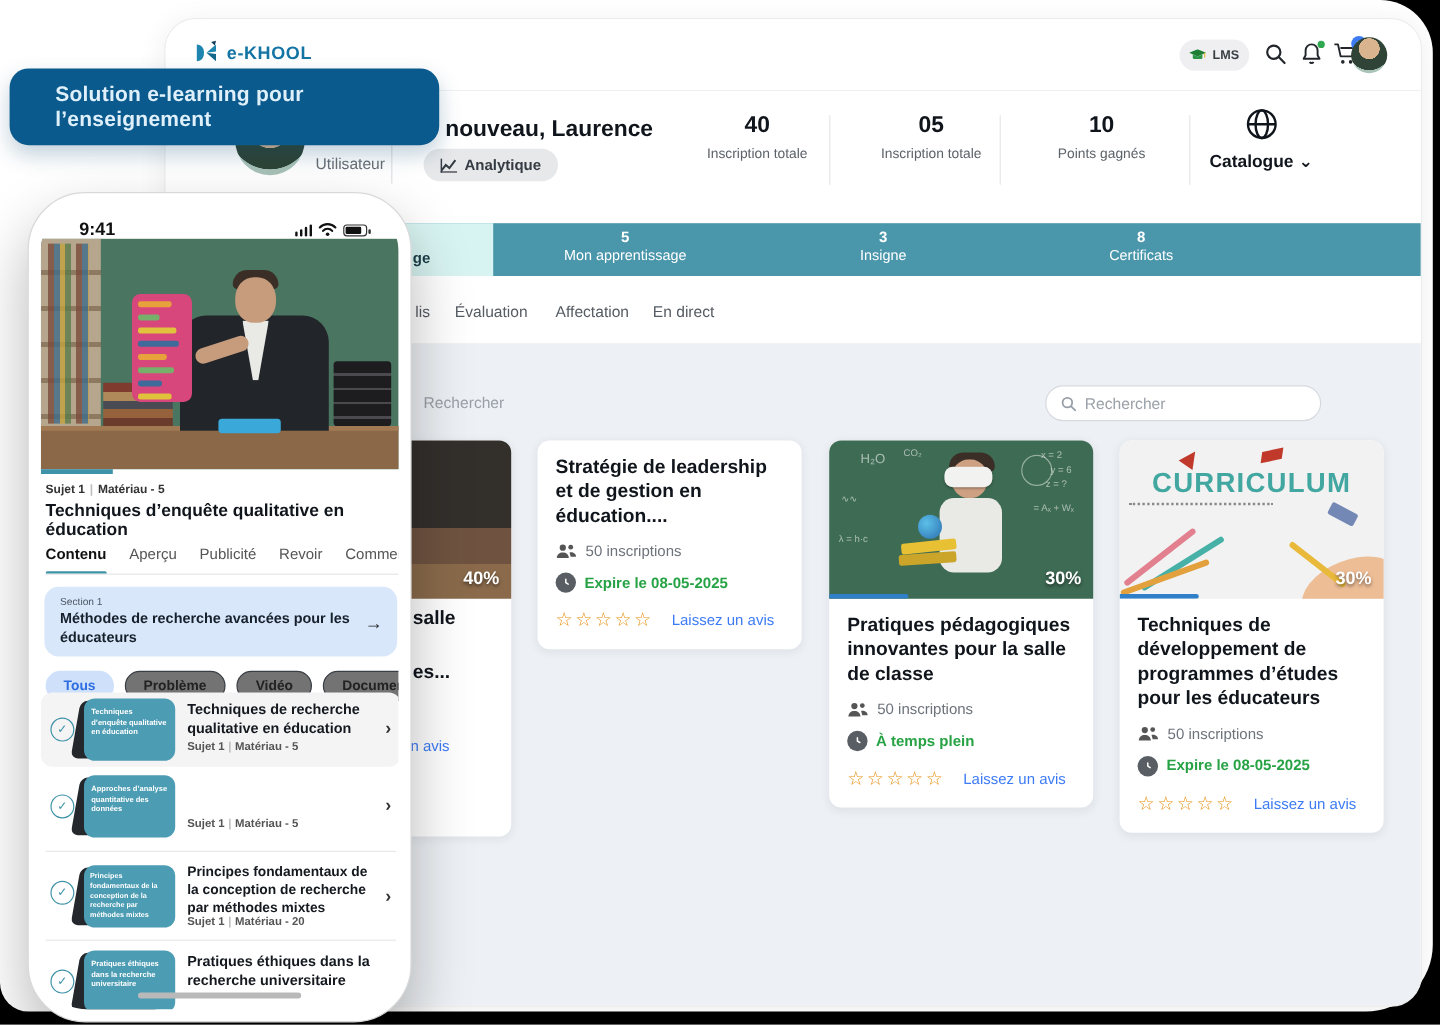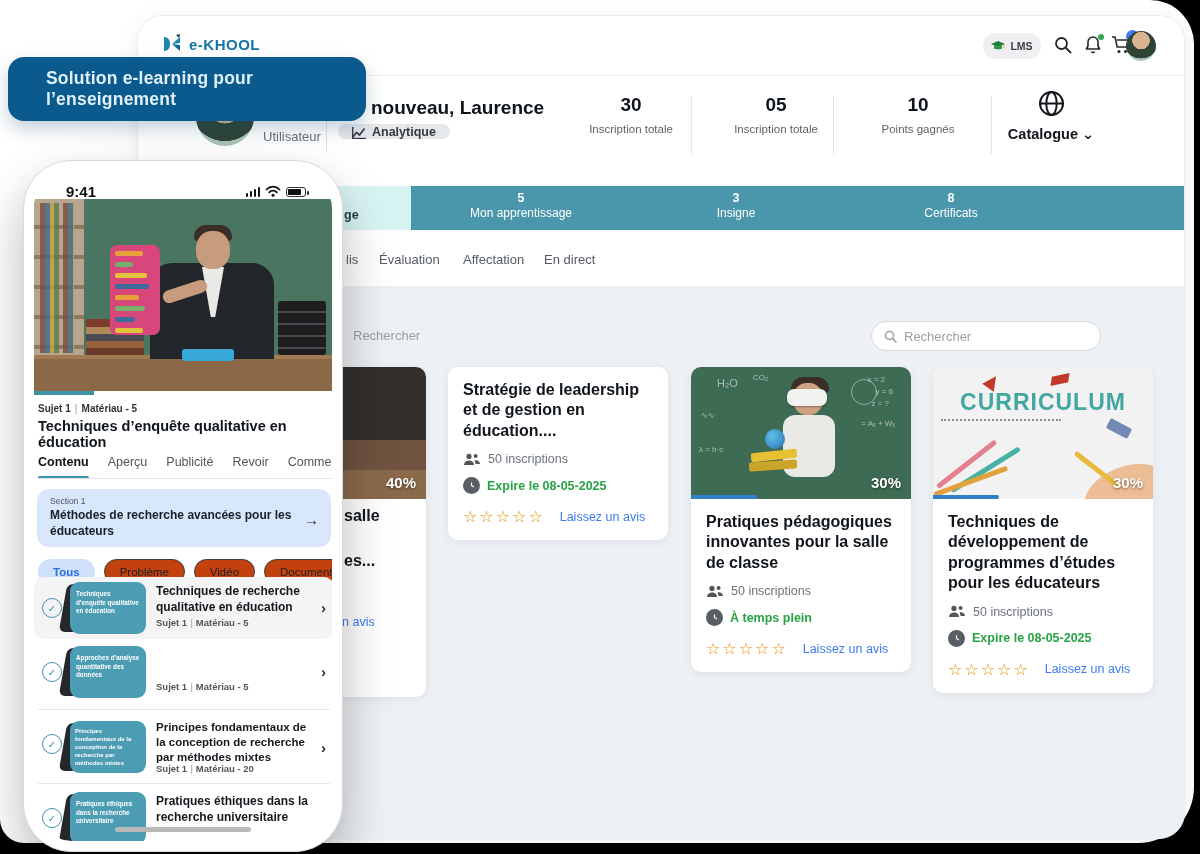--- a/index.html
+++ b/index.html
@@ -23,22 +23,22 @@
            color:#fff; font-size:8px; font-weight:700; display:flex; align-items:center; justify-content:center; }
   .bell-dot { position:absolute; top:-1px; right:1px; width:6px; height:6px; border-radius:50%; background:#2fa84f; }
   .avatar { border-radius:50%; background:radial-gradient(circle at 50% 32%, #d9b48f 0 34%, #2f4436 35% 70%, #a9c3b9 71%); }
   .av-s { position:absolute; left:988px; top:15px; width:30px; height:30px; cursor:pointer; }
 
   .profile { position:absolute; left:0; top:60px; width:100%; height:110px; background:#fff; }
   .av-l { position:absolute; left:58px; top:12px; width:58px; height:58px; }
   .p-name { position:absolute; left:233px; top:21px; font-size:19px; font-weight:800; color:#10151c; }
   .p-role { position:absolute; left:125px; top:53px; font-size:13px; color:#6a7076; }
   .p-sep { position:absolute; left:188px; top:45px; width:1px; height:32px; background:#dfe2e6; }
-  .ana-pill { position:absolute; left:200px; top:48px; height:15px; padding:0 14px; background:#e7e8ea; border-radius:14px;
-              display:flex; align-items:flex-end; gap:6px; font-size:12.5px; font-weight:600; color:#343b43; cursor:pointer; }
+  .ana-pill { position:absolute; left:215px; top:48px; height:27px; padding:0 14px; background:#e7e8ea; border-radius:14px;
+              display:flex; align-items:center; gap:6px; font-size:12.5px; font-weight:600; color:#343b43; cursor:pointer; }
   .stat { position:absolute; width:140px; text-align:center; top:18px; }
   .stat .v { font-size:19px; font-weight:800; color:#10151c; }
   .stat .l { margin-top:7px; font-size:11.5px; color:#5c6269; }
   .st-sep { position:absolute; top:20px; width:1px; height:58px; background:#e4e6e9; }
   .cat { position:absolute; left:848px; top:14px; width:130px; text-align:center; cursor:pointer; }
   .cat .cl { margin-top:5px; font-size:14.5px; font-weight:600; color:#10151c; }
 
   .tabbar { position:absolute; left:0; top:170px; width:100%; height:44px; background:#4a96ab; }
   .tab-active { position:absolute; left:0; top:0; width:273px; height:44px; background:#d8f4f2; }
   .tab-active span { position:absolute; left:206px; top:22px; font-size:12.5px; color:#1c3d47; font-weight:600; }
@@ -130,21 +130,21 @@
   .ptab.on::after { content:""; position:absolute; left:0; right:0; bottom:-1px; height:3px; background:#3f93a8; border-radius:2px; }
 
   .sect { position:absolute; left:3px; top:318px; width:294px; height:58px; background:#d9e7fb; border-radius:12px;
           padding:7px 34px 7px 13px; cursor:pointer; }
   .sect .sl { font-size:8.5px; color:#4a5563; }
   .sect .st { font-size:12px; font-weight:800; color:#15202b; line-height:1.3; margin-top:2px; }
   .sect .ar { position:absolute; right:12px; top:22px; font-size:15px; color:#222; }
 
   .chips { position:absolute; left:4px; top:388px; display:flex; gap:9px; }
   .chip { height:25px; padding:0 15px; border:1.3px solid #3a3f45; border-radius:14px; font-size:11.5px; color:#222;
-          display:flex; align-items:center; cursor:pointer; background:#c2410c; }
+          display:flex; align-items:center; cursor:pointer; background:#737373;font-weight:bold; }
   .chip.on { border:none; background:#cfe0fb; color:#2e6de0; font-weight:700; }
 
   .litem { position:absolute; left:0; width:300px; height:62px; cursor:pointer; }
   .litem.sel { background:#f4f4f5; border-radius:10px; }
   .lsep { position:absolute; left:4px; width:292px; height:1px; background:#e8e8e8; }
   .chk { position:absolute; left:8px; top:21px; width:20px; height:20px; border:1.6px solid #3f93a8; border-radius:50%;
          color:#3f93a8; font-size:10px; display:flex; align-items:center; justify-content:center; }
   .thumbw { position:absolute; left:36px; top:5px; width:76px; height:52px; }
   .pages { position:absolute; left:-7px; top:2px; width:74px; height:48px; background:#24282c; border-radius:6px; transform:skewX(-10deg); }
   .thumb { position:absolute; inset:0; background:#4c9cb3; border-radius:9px; color:#fff; font-size:6.3px; font-weight:700;
@@ -222,21 +222,21 @@
           <svg width="14" height="12" viewBox="0 0 14 12">
                 <path d="M1 10 L4.5 5.5 7.5 8 12.5 1.5" fill="none" stroke="#343b43" stroke-width="1.7"></path>
                 <rect x="0" y="0" width="1.4" height="12" fill="#343b43"></rect>
                 <rect x="0" y="10.8" width="14" height="1.2" fill="#343b43"></rect>
               </svg>
         </span>
         <span>Analytique</span>
       </span>
 
       <div class="stat" style="left:423px">
-        <div class="v">30</div>
+        <div class="v">40</div>
             <div class="l">Inscription totale</div>
       </div>
       <i class="st-sep" style="left:553px"></i>
       <div class="stat" style="left:568px">
         <div class="v">05</div>
             <div class="l">Inscription totale</div>
       </div>
       <i class="st-sep" style="left:695px"></i>
       <div class="stat" style="left:710px">
         <div class="v">10</div>

